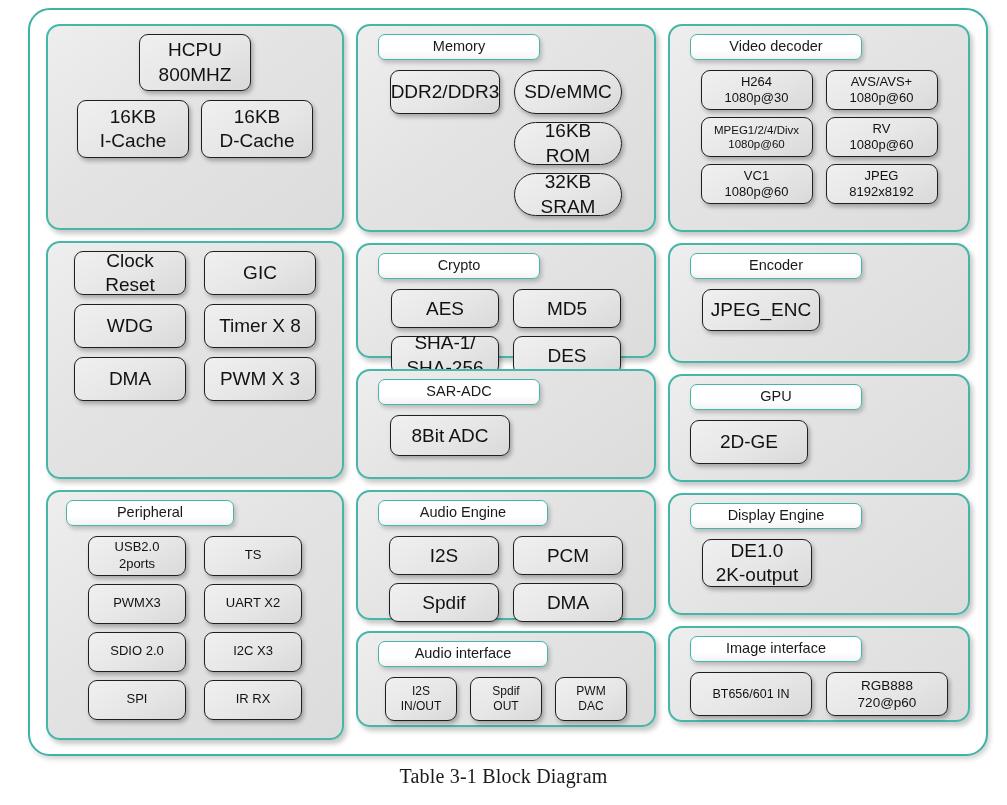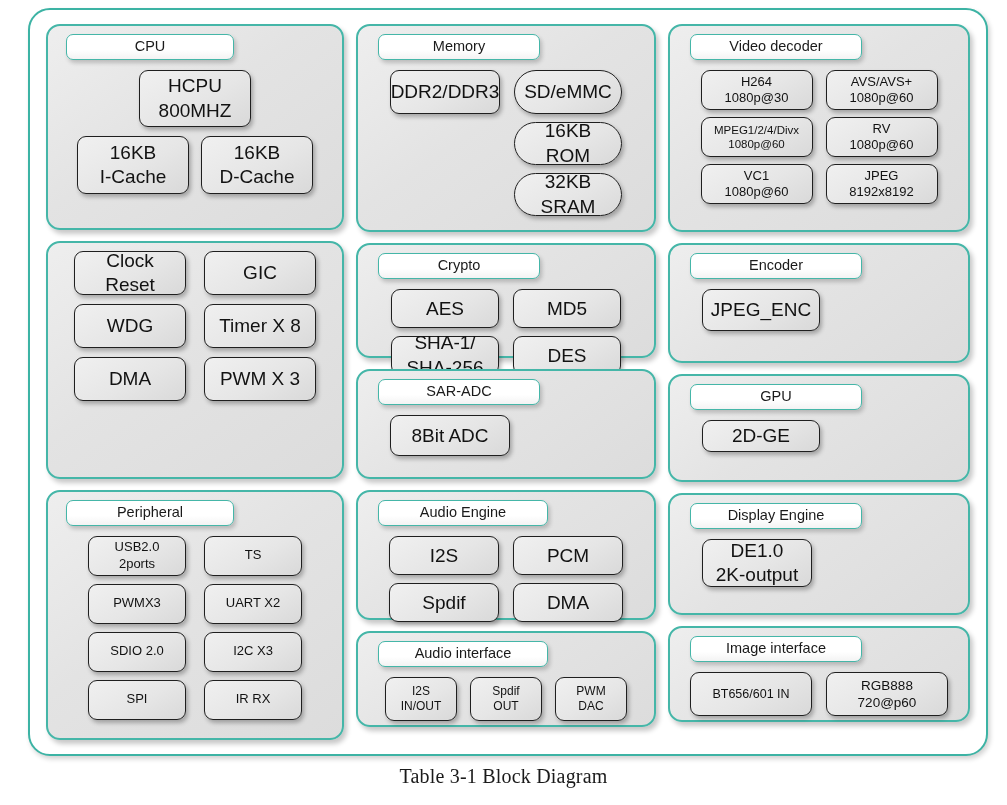--- a/index.html
+++ b/index.html
@@ -157,42 +157,41 @@
   #videodec-grid        { display:grid; grid-template-columns: 112px 112px; gap: 7px 13px; justify-content:center; }
   #videodec-grid .blk   { height: 40px; font-size: 13px; }
   #videodec-grid .blk.small { font-size: 11.5px; }
 
   #group-encoder        { height: 120px; }
   #group-encoder .group-title  { width: 172px; margin-left: 10px; }
   #blk-jpegenc          { width: 118px; height: 42px; margin-left: 22px; }
 
   #group-gpu            { height: 108px; }
   #group-gpu .group-title      { width: 172px; margin-left: 10px; }
-  #blk-2dge             { width: 118px; height: 32px; margin-left: 22px; }
+  #blk-2dge             { width: 118px; height: 44px; margin-left: 10px; }
 
   #group-displayengine  { height: 122px; }
   #group-displayengine .group-title { width: 172px; margin-left: 10px; }
   #blk-de10             { width: 110px; height: 48px; margin-left: 22px; text-align: right; }
 
   #group-imageiface     { height: 96px; }
   #group-imageiface .group-title { width: 172px; margin-left: 10px; }
   #imageiface-row       { display:flex; gap: 14px; justify-content:center; }
   #blk-bt656            { width: 122px; height: 44px; font-size: 12.5px; }
   #blk-rgb888           { width: 122px; height: 44px; font-size: 13.5px; }
 </style>
 </head>
 <body>
 
 <div id="soc-frame">
   <div class="columns">
 
     <div class="col col-left">
 
       <div class="group" id="group-cpu">
-        <span class="group-title">CPU</span>
         <div class="blk" id="blk-hcpu">
           <span>HCPU</span>
           <span class="l2">800MHZ</span>
         </div>
         <div id="cpu-cache-row">
           <div class="blk" id="blk-icache">
             <span>16KB</span>
             <span class="l2">I-Cache</span>
           </div>
           <div class="blk" id="blk-dcache">

